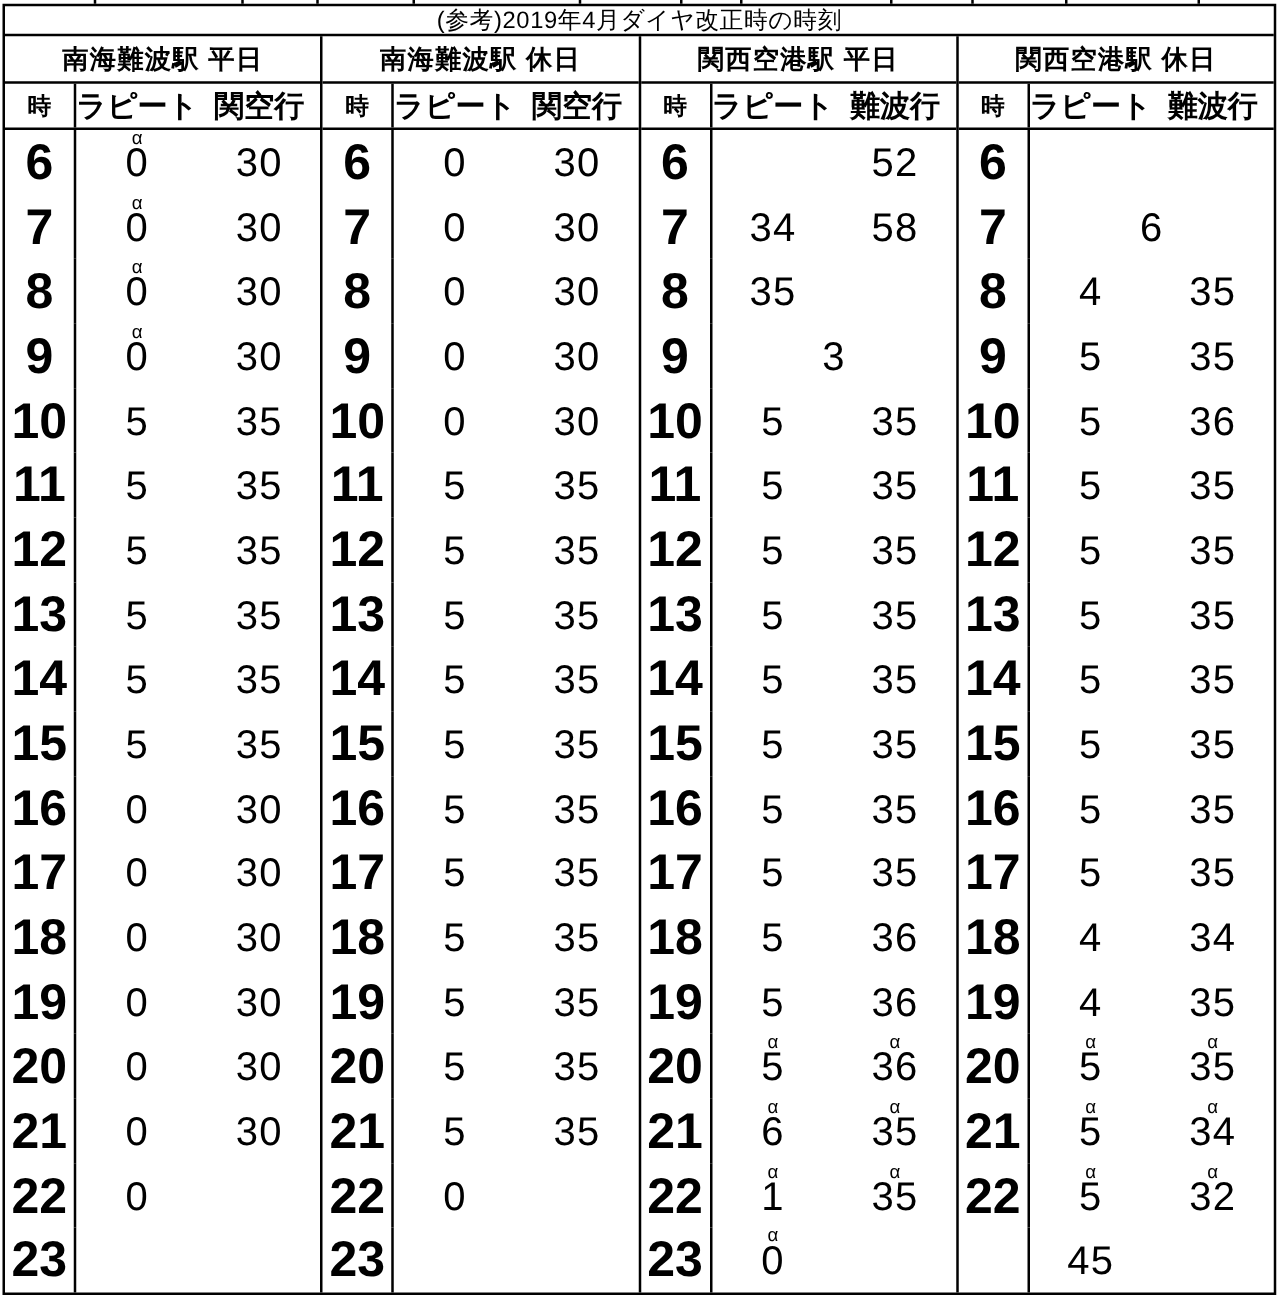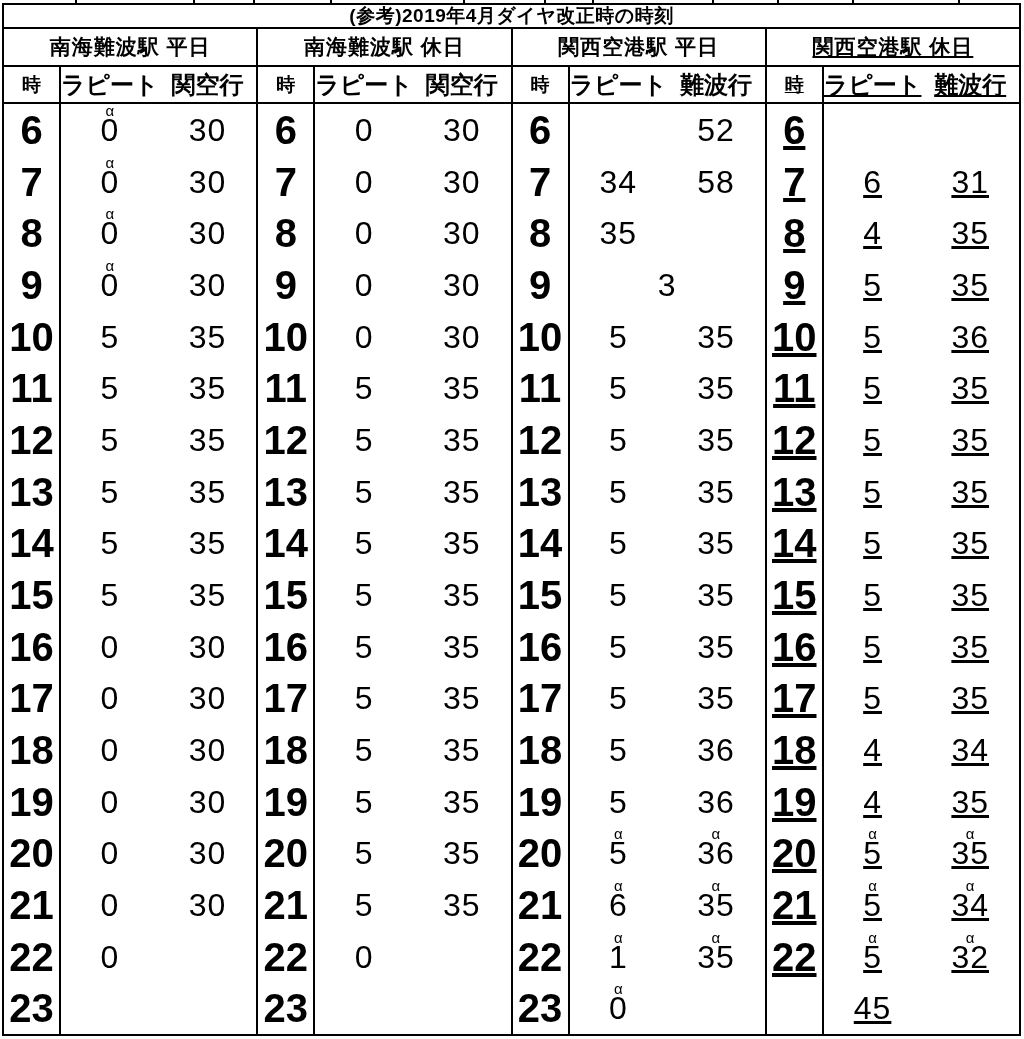--- a/index.html
+++ b/index.html
@@ -9,25 +9,25 @@
   }
   *{box-sizing:border-box;}
   
   .tick{position:absolute;top:0;width:2px;height:4px;background:#000;}
   .frame{
     position:absolute;left:2px;top:3px;width:1019px;height:1033px;
     border:2px solid #000;display:flex;flex-direction:column;background:#fff;
   }
   .title-row{
     height:24px;border-bottom:2px solid #000;display:flex;align-items:center;justify-content:center;
-    font-size:19px;font-weight:bold;letter-spacing:0.5px;white-space:nowrap;
+    font-size:19px;font-weight:normal;letter-spacing:0.5px;white-space:nowrap;
   }
   .sections{flex:1;display:flex;}
   .section{flex:1;display:flex;flex-direction:column;border-right:2px solid #000;min-width:0;}
-  .section:last-child{border-right:none;text-decoration:underline;}
+  .section:last-child{border-right:none;}
   .station-header{
     height:38px;border-bottom:2px solid #000;display:flex;align-items:center;justify-content:center;
     font-size:21px;font-weight:bold;letter-spacing:1px;white-space:nowrap;
   }
   .col-header{height:37px;border-bottom:2px solid #000;display:flex;}
   .hour-col{
     width:57px;flex:0 0 57px;border-right:2px solid #000;
     display:flex;align-items:center;justify-content:center;
   }
   .col-header .hour-col{font-size:19px;font-weight:bold;}
@@ -700,23 +700,20 @@
               <div class="val-half num"></div>
               <div class="val-half num"></div>
             </div>
           </div>
           <div class="trow">
             <div class="hour-col hour-num">7</div>
             <div class="vals">
               <div class="val-half num">
                 <span class="numtxt">6</span>
               </div>
-              <div class="val-half num">
-                <span class="numtxt">31</span>
-              </div>
             </div>
           </div>
           <div class="trow">
             <div class="hour-col hour-num">8</div>
             <div class="vals">
               <div class="val-half num">
                 <span class="numtxt">4</span>
               </div>
               <div class="val-half num">
                 <span class="numtxt">35</span>

